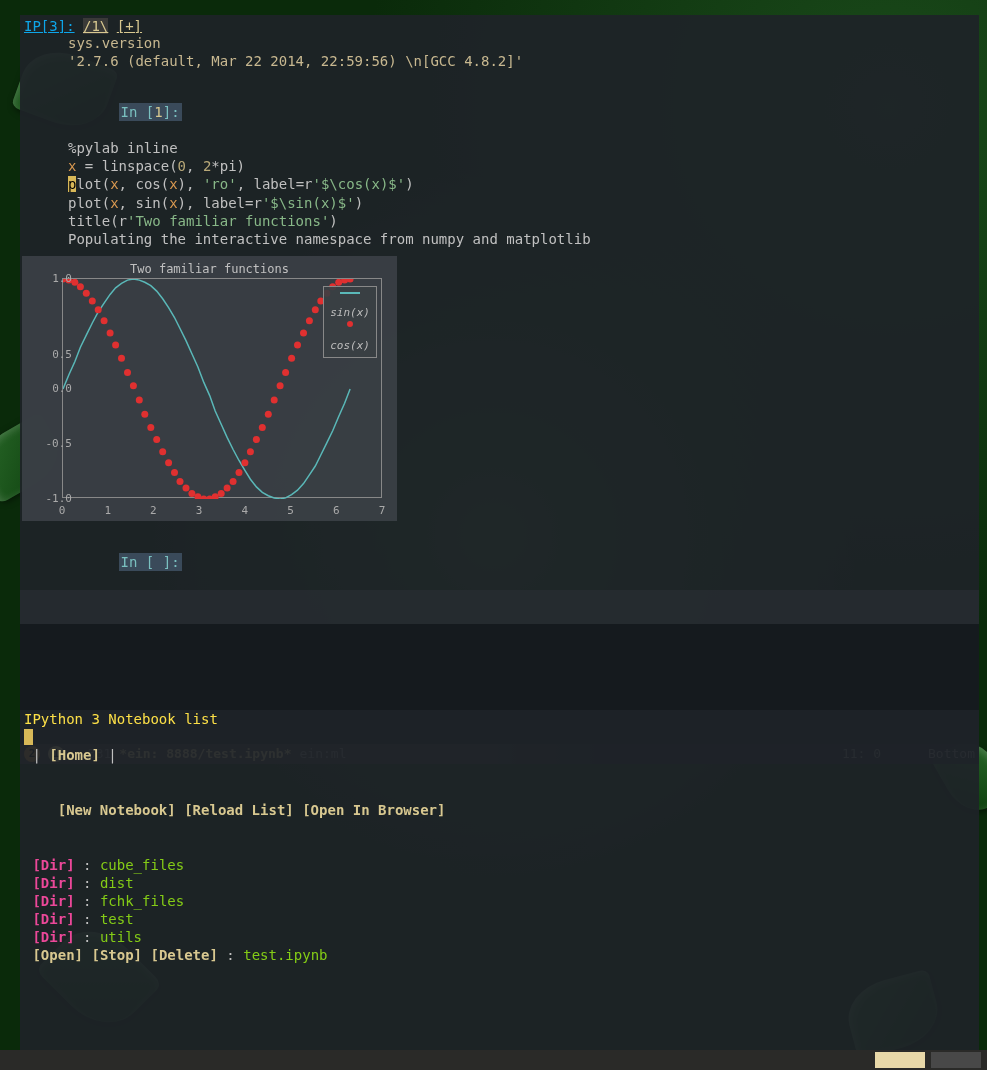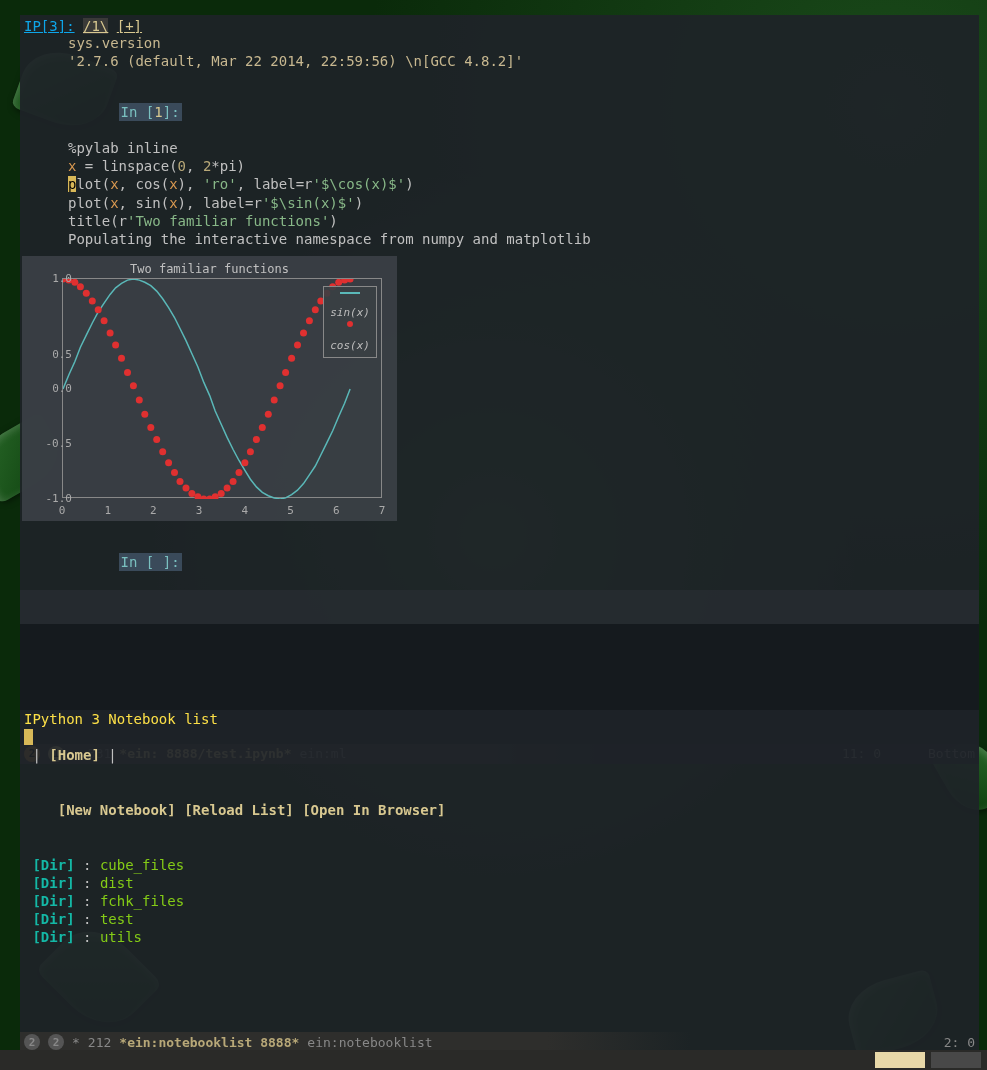--- a/index.html
+++ b/index.html
@@ -128,21 +128,21 @@
     top: 710px;
     left: 20px;
     right: 8px;
     background: rgba(30,35,40,0.92);
     z-index: 1;
   }
   .nb-line { color: #c0c0c0; padding: 0 4px; line-height: 1.3; white-space: pre; }
   .nb-header { color: #fde047; }
   .nb-cursor { background: #d8b858; color: #000; display: inline-block; width: 9px; height: 16px; vertical-align: text-bottom; }
   .nb-link { color: #d8c890; font-weight: bold; }
-  .nb-dir { color: #14b8a6; font-weight: bold; }
+  .nb-dir { color: #ec4899; font-weight: bold; }
   .nb-item { color: #84cc16; }
   .empty-cell {
     background: rgba(38,43,48,0.92);
     height: 34px;
     margin: 0;
   }
   .spacer-dark {
     background: rgba(20,25,30,0.88);
     height: 120px;
   }
@@ -318,20 +318,21 @@
     <span class="nb-link">[New Notebook]</span> <span class="nb-link">[Reload List]</span> <span class="nb-link">[Open In Browser]</span>
   </div>
   <div class="nb-line">&nbsp;</div>
   <div id="nb-entries">
       <div class="nb-line"> <span class="nb-dir">[Dir]</span> : <span class="nb-item">cube_files</span></div>
       <div class="nb-line"> <span class="nb-dir">[Dir]</span> : <span class="nb-item">dist</span></div>
       <div class="nb-line"> <span class="nb-dir">[Dir]</span> : <span class="nb-item">fchk_files</span></div>
       <div class="nb-line"> <span class="nb-dir">[Dir]</span> : <span class="nb-item">test</span></div>
       <div class="nb-line"> <span class="nb-dir">[Dir]</span> : <span class="nb-item">utils</span></div>
     </div>
+  <div class="nb-line"> <span class="nb-link">[Open]</span> <span class="nb-link">[Stop]</span> <span class="nb-link">[Delete]</span> : <span class="nb-item">test.ipynb</span></div>
 
   <div style="height:86px"></div>
 
   <div class="modeline" style="background:linear-gradient(90deg,#2e2e2c 0%,#2e2e2c 55%,transparent 70%)">
     <span class="ml-badge badge-dim">2</span>
       <span class="ml-badge badge-dim">2</span>
     <span>*</span>
     <span>212</span>
     <span class="ml-buffer" style="color:#b8a878">*ein:notebooklist 8888*</span>
     <span class="ml-mode">ein:notebooklist</span>

